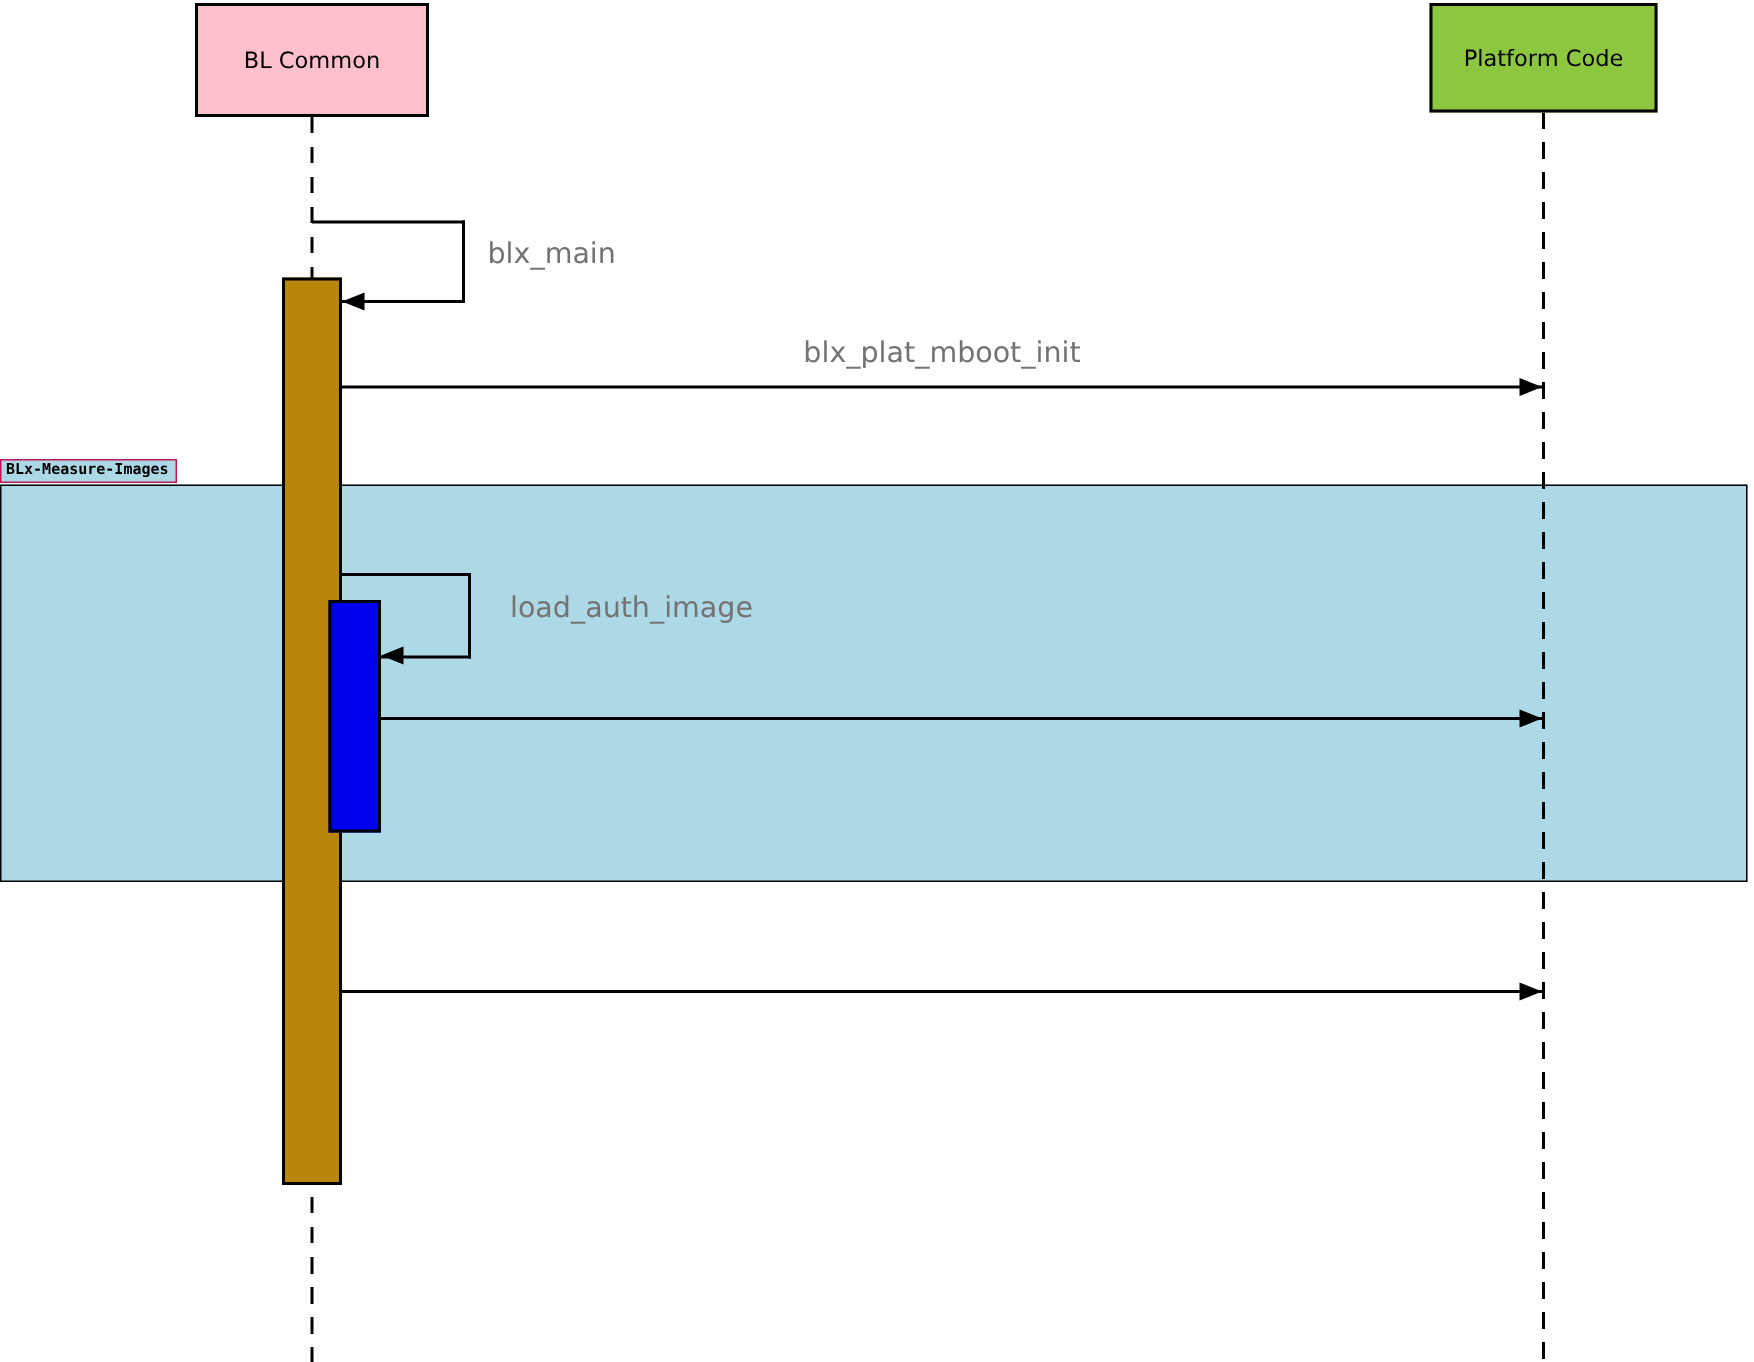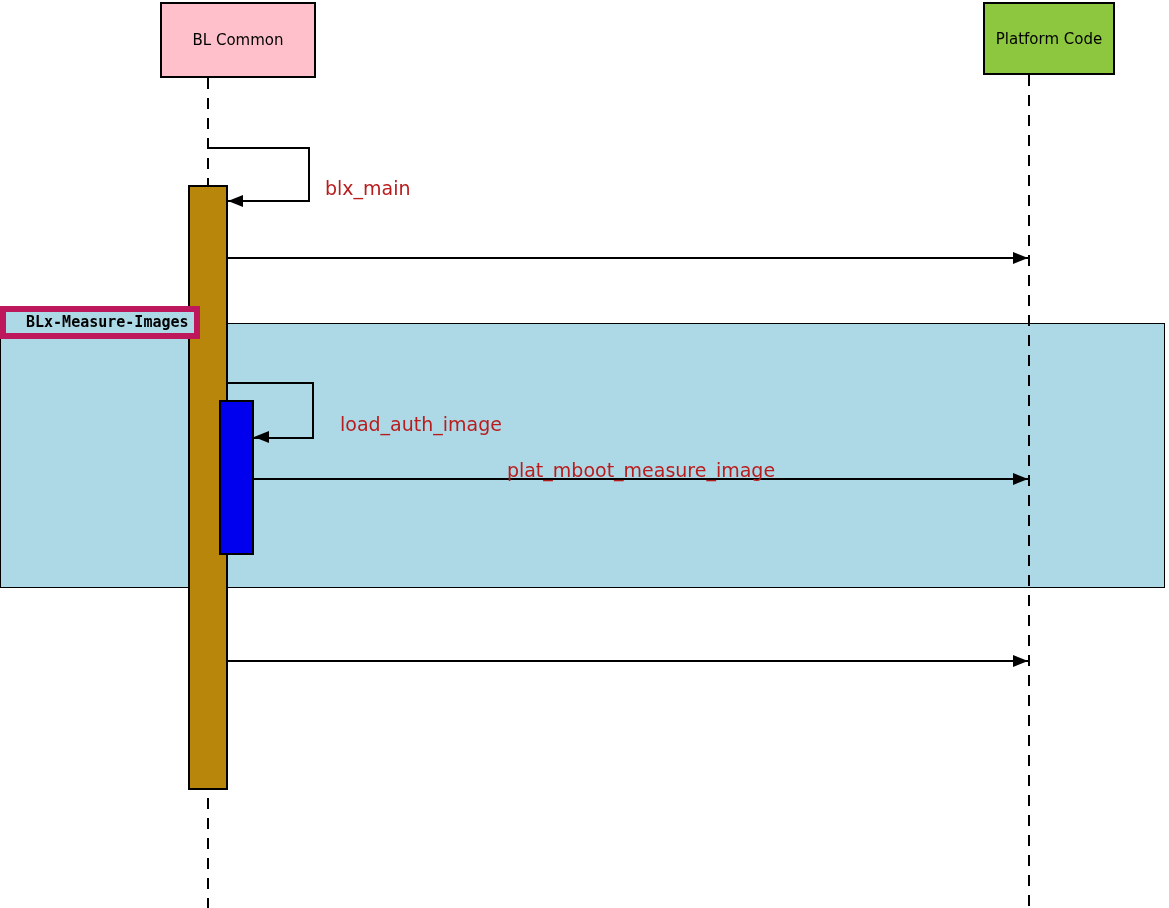--- a/index.html
+++ b/index.html
@@ -4,40 +4,40 @@
 <style>
   html,body{margin:0;padding:0;background:#fff;}
   *{box-sizing:border-box;}
   .canvas{
     position:relative;width:1169px;height:908px;background:#ffffff;
     font-family:"DejaVu Sans", sans-serif;overflow:hidden;
   }
   
   .actor{
     position:absolute;display:flex;align-items:center;justify-content:center;
-    border:2px solid #000;font-size:15px;color:#000;z-index:6;text-align:center;margin-left:30px;
+    border:2px solid #000;font-size:15px;color:#000;z-index:6;text-align:center;
   }
   .actor-bl{left:130px;top:2px;width:156px;height:76px;background:#FFC0CB;}
-  .actor-plat{left:953px;top:2px;width:132px;height:73px;background:#8DC63F;}
+  .actor-plat{left:953px;top:2px;width:152px;height:73px;background:#8DC63F;}
   
   .lifeline{
     position:absolute;width:2px;z-index:2;
     background:repeating-linear-gradient(to bottom,#000 0 11px,transparent 11px 20px);
   }
   .lifeline-bl{left:207px;top:78px;height:830px;}
   .lifeline-plat{left:1028px;top:75px;height:833px;}
   
   .frame{
     position:absolute;left:0;top:323px;width:1165px;height:265px;
     background:#ADD8E6;border:1px solid #000;z-index:1;
   }
   .frame-tab{
-    position:absolute;left:0;top:306px;background:#ADD8E6;border:6px solid #be185d;
-    font-family:"DejaVu Sans Mono", monospace;font-weight:bold;font-size:15px;
-    padding:1px 5px 2px 20px;color:#000;z-index:5;white-space:nowrap;
+    position:absolute;left:0;top:306px;background:#ADD8E6;border:1px solid #be185d;
+    font-family:"DejaVu Sans Mono", monospace;font-weight:bold;font-size:10px;
+    padding:1px 5px 2px 3px;color:#000;z-index:5;white-space:nowrap;
   }
   
   .activation{position:absolute;border:2px solid #000;}
   .act-outer{left:188px;top:185px;width:40px;height:605px;background:#B8860B;z-index:3;}
   .act-inner{left:219px;top:400px;width:35px;height:155px;background:#0000EE;z-index:4;}
   
   .self-loop{position:absolute;border:2px solid #000;border-left:none;z-index:2;background:transparent;}
   .loop-main{left:208px;top:147px;width:102px;height:55px;}
   .loop-auth{left:228px;top:382px;width:86px;height:57px;}
   
@@ -48,21 +48,21 @@
   
   .arrowhead{position:absolute;width:0;height:0;z-index:6;}
   .ah-right{border-left:15px solid #000;border-top:6px solid transparent;border-bottom:6px solid transparent;}
   .ah-left{border-right:15px solid #000;border-top:6px solid transparent;border-bottom:6px solid transparent;}
   .ah-init{left:1013px;top:252px;}
   .ah-measure{left:1013px;top:473px;}
   .ah-finish{left:1013px;top:655px;}
   .ah-main{left:228px;top:195px;}
   .ah-auth{left:254px;top:431px;}
   
-  .msg-label{position:absolute;font-size:19px;color:#b91c1c;z-index:5;white-space:nowrap;margin-top:19px;}
+  .msg-label{position:absolute;font-size:19px;color:#737373;z-index:5;white-space:nowrap;}
   .lbl-main{left:325px;top:158px;}
   .lbl-init{left:228px;width:800px;text-align:center;top:224px;}
   .lbl-auth{left:340px;top:394px;}
   .lbl-measure{left:254px;width:774px;text-align:center;top:440px;}
   .lbl-finish{left:228px;width:800px;text-align:center;top:626px;}
 </style>
 </head>
 <body>
 
 <div class="canvas">
@@ -82,25 +82,25 @@
 
   <div class="activation act-outer"></div>
   <div class="activation act-inner"></div>
 
   <div class="self-loop loop-main"></div>
   <div class="arrowhead ah-left ah-main"></div>
   <div class="msg-label lbl-main">blx_main</div>
 
   <div class="msg-line line-init"></div>
   <div class="arrowhead ah-right ah-init"></div>
+  <div class="msg-label lbl-init">blx_plat_mboot_init</div>
 
   <div class="self-loop loop-auth"></div>
   <div class="arrowhead ah-left ah-auth"></div>
   <div class="msg-label lbl-auth">load_auth_image</div>
 
   <div class="msg-line line-measure"></div>
   <div class="arrowhead ah-right ah-measure"></div>
-  <div class="msg-label lbl-measure">plat_mboot_measure_image</div>
 
   <div class="msg-line line-finish"></div>
   <div class="arrowhead ah-right ah-finish"></div>
 
 </div>
 
 </body></html>

